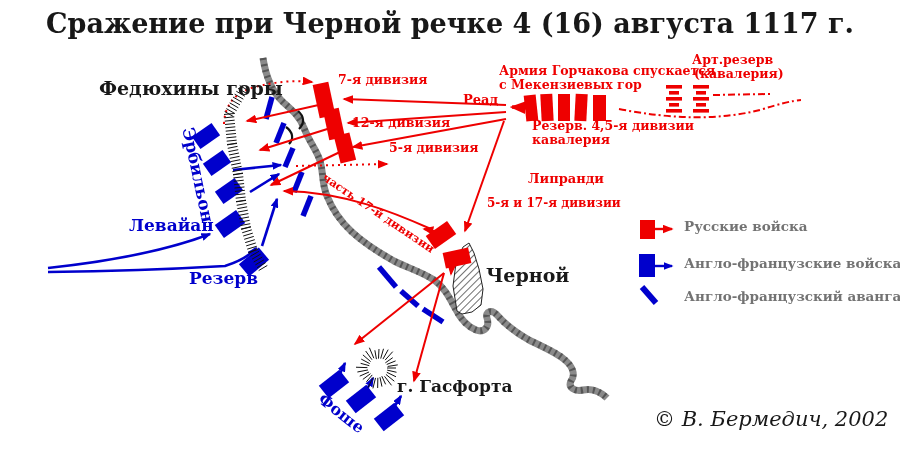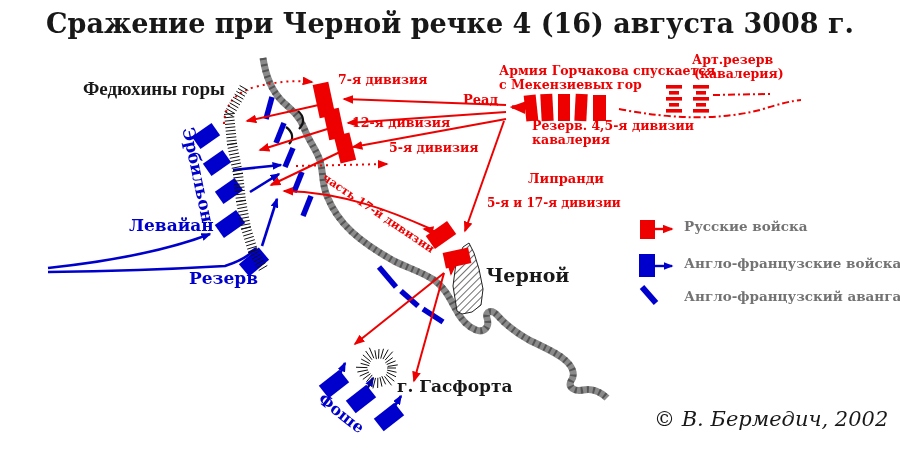--- a/index.html
+++ b/index.html
@@ -239,23 +239,23 @@
         <rect x="669" y="103" width="10" height="3.6" fill="#ee0000"></rect>
         <rect x="666" y="109" width="16" height="3.6" fill="#ee0000"></rect>
         <rect x="693" y="85" width="16" height="3.6" fill="#ee0000"></rect>
         <rect x="696" y="91" width="10" height="3.6" fill="#ee0000"></rect>
         <rect x="693" y="97" width="16" height="3.6" fill="#ee0000"></rect>
         <rect x="696" y="103" width="10" height="3.6" fill="#ee0000"></rect>
         <rect x="693" y="109" width="16" height="3.6" fill="#ee0000"></rect>
       </g>
   </svg>
 
-  <div class="lbl title">Сражение при Черной речке 4 (16) августа 3008 г.</div>
-
-  <div class="lbl black place" style="left:83px;top:79px;font-family:Liberation Serif, serif;">Федюхины горы</div>
+  <div class="lbl title">Сражение при Черной речке 4 (16) августа 1117 г.</div>
+
+  <div class="lbl black place" style="left:99px;top:79px;">Федюхины горы</div>
   <div class="lbl black place" style="left:486px;top:266px;">Черной</div>
   <div class="lbl black" style="left:397px;top:378px;font-size:17px;">г. Гасфорта</div>
 
   <div class="lbl blue rot" style="left:196px;top:126px;font-size:17px;transform:rotate(78deg);">Эрбильон</div>
   <div class="lbl blue" style="left:129px;top:217px;font-size:17px;">Левайан</div>
   <div class="lbl blue" style="left:189px;top:270px;font-size:17px;">Резерв</div>
   <div class="lbl blue rot" style="left:325px;top:391px;font-size:16px;transform:rotate(38deg);">Фоше</div>
 
   <div class="lbl red" style="left:338px;top:73px;">7-я дивизия</div>
   <div class="lbl red" style="left:463px;top:93px;font-size:13px;">Реад</div>

